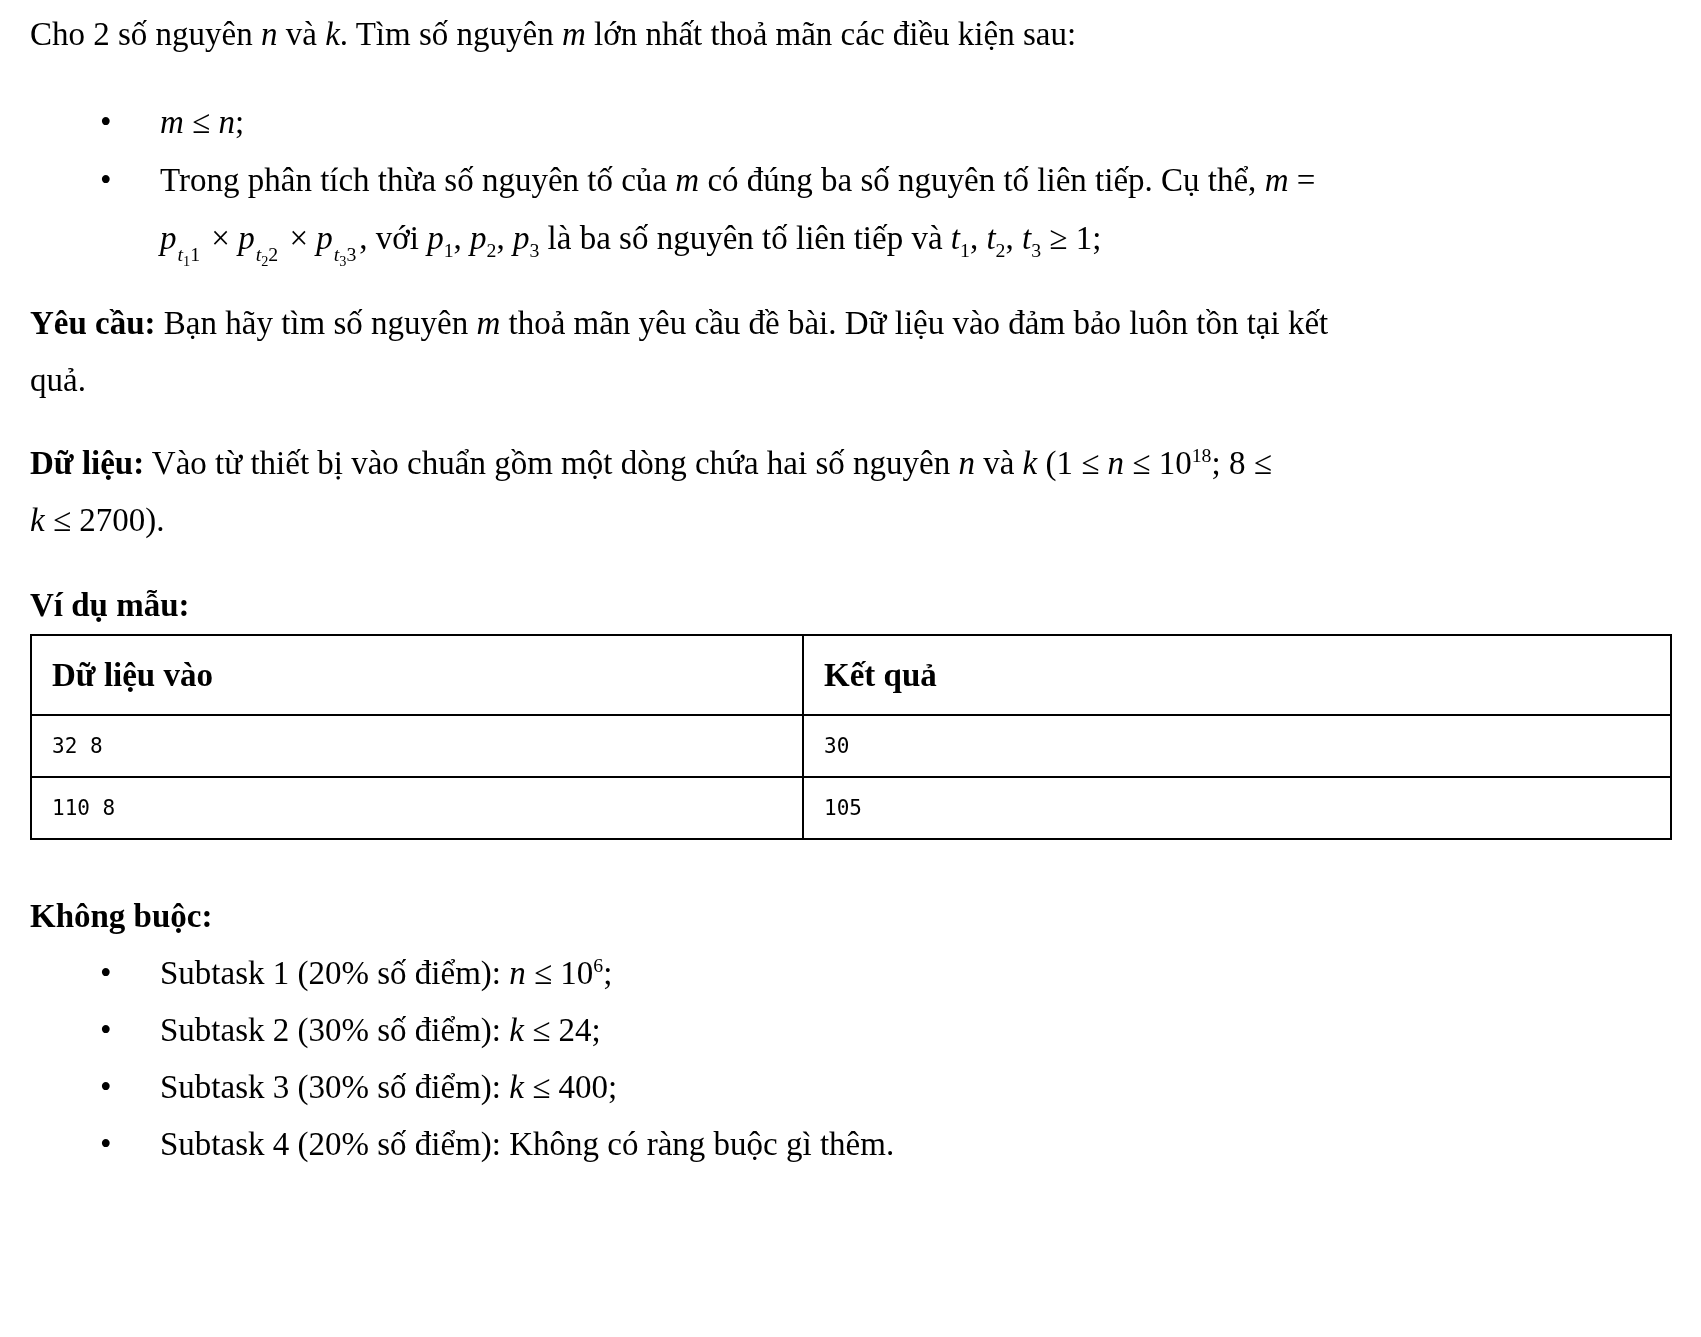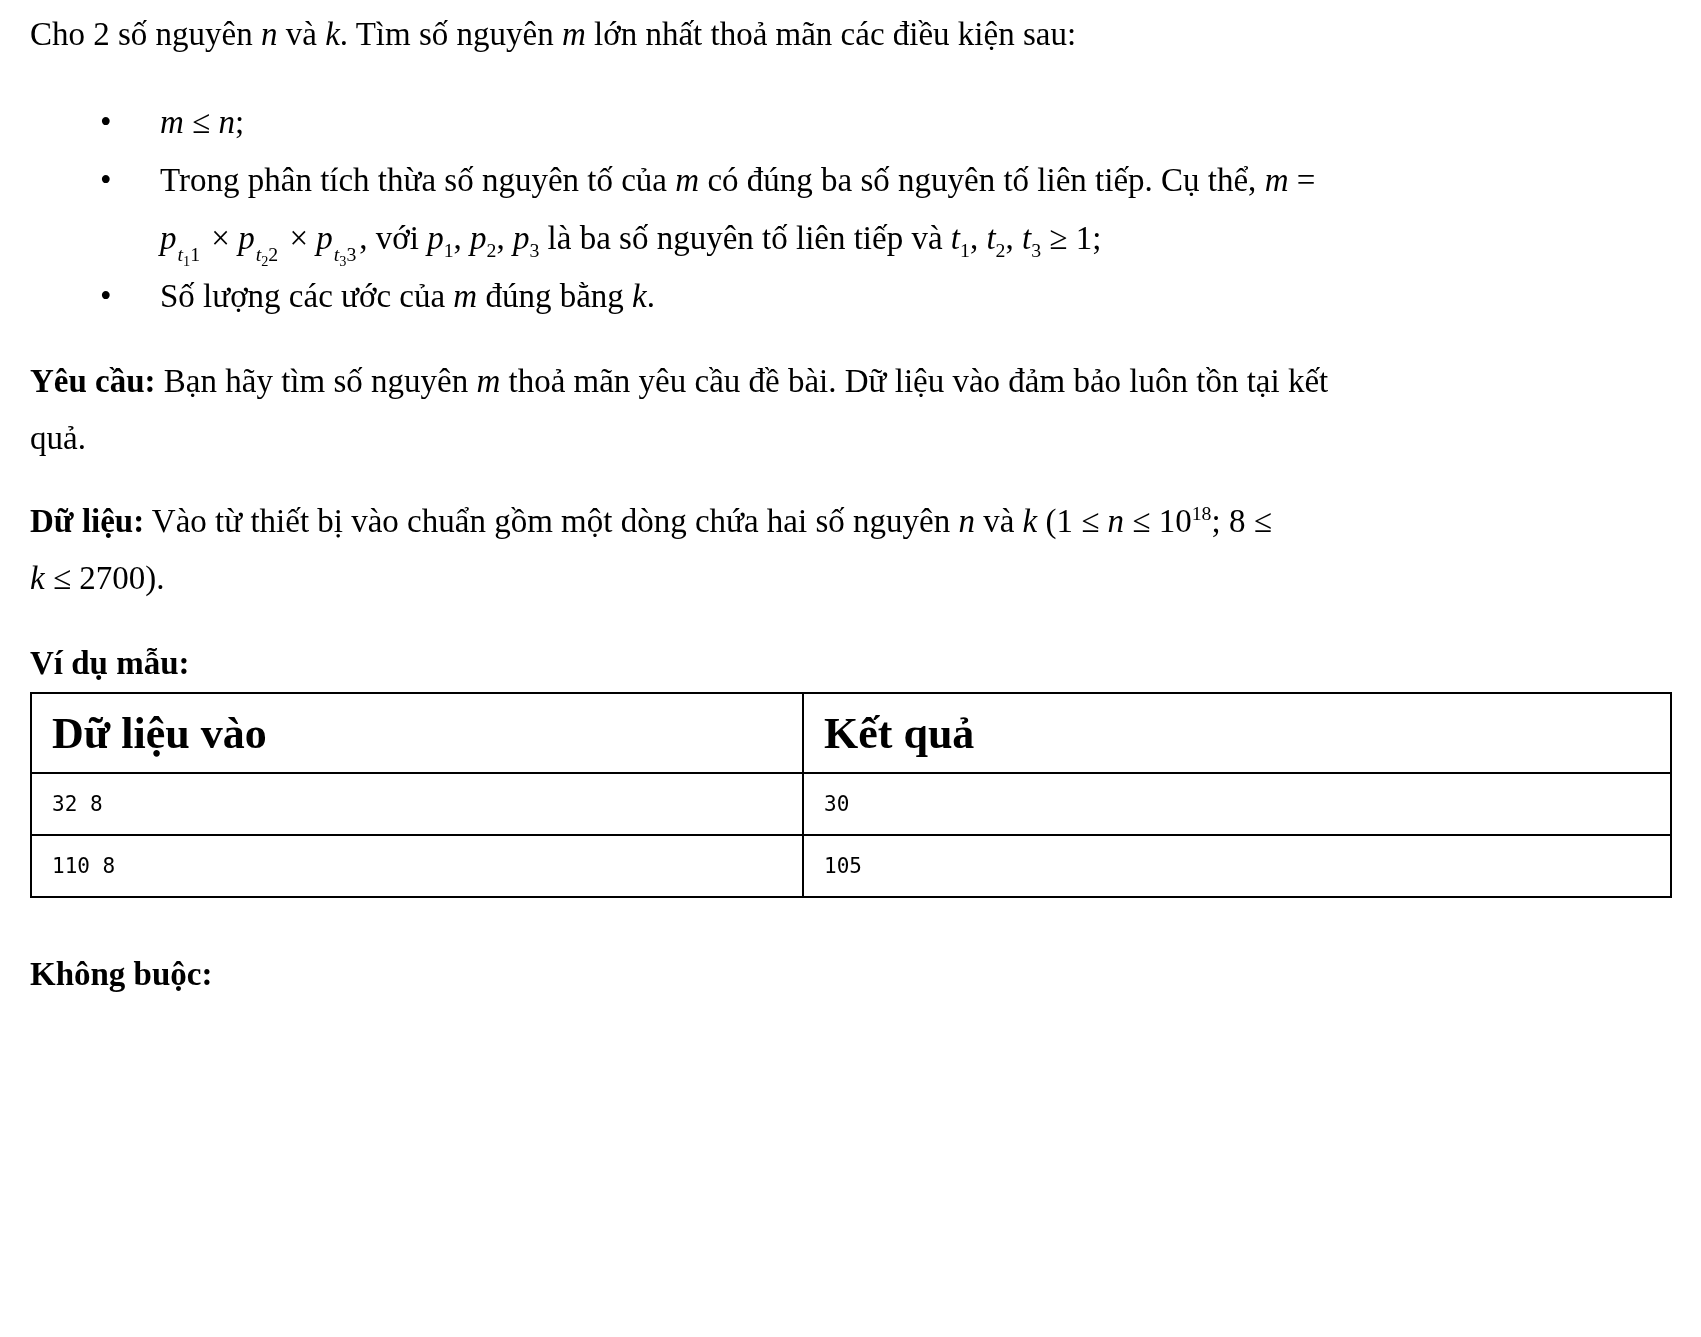--- a/index.html
+++ b/index.html
@@ -34,21 +34,21 @@
   .st-sup, .st-sub { display: block; }
   .stack sub { font-size: 0.72em; }
   table.sample {
     border-collapse: collapse; margin-top: 0; width: 1640px;
     table-layout: fixed;
   }
   table.sample th, table.sample td {
     border: 2px solid #000000; text-align: left; vertical-align: middle;
     padding: 0 0 0 20px;
   }
-  table.sample th { height: 78px; font-size: 44px; font-weight: bold; }
+  table.sample th { height: 78px; font-size: 33px; font-weight: bold; }
   table.sample td {
     height: 60px; font-family: "DejaVu Sans Mono", monospace; font-size: 21px;
   }
   .col-input  { width: 772px; }
   .col-output { width: 868px; }
   ul.subs { list-style: none; margin: 0; padding: 0; width: 1515px; }
   ul.subs > li { position: relative; padding-left: 130px; line-height: 57px; }
 </style>
 </head>
 <body>
@@ -62,21 +62,20 @@
     <li>Trong phân tích thừa số nguyên tố của <span class="i">m</span> có đúng ba số nguyên tố liên tiếp. Cụ thể, <span class="i">m</span> =<br><span class="i">p</span><span class="stack">
           <span class="st-sup"><span class="i">t</span><sub>1</sub></span>
           <span class="st-sub">1</span>
         </span> × <span class="i">p</span><span class="stack">
           <span class="st-sup"><span class="i">t</span><sub>2</sub></span>
           <span class="st-sub">2</span>
         </span> × <span class="i">p</span><span class="stack">
           <span class="st-sup"><span class="i">t</span><sub>3</sub></span>
           <span class="st-sub">3</span>
         </span>, với <span class="i">p</span><sub>1</sub>, <span class="i">p</span><sub>2</sub>, <span class="i">p</span><sub>3</sub> là ba số nguyên tố liên tiếp và <span class="i">t</span><sub>1</sub>, <span class="i">t</span><sub>2</sub>, <span class="i">t</span><sub>3</sub> ≥ 1;</li>
-    <li>Số lượng các ước của <span class="i">m</span> đúng bằng <span class="i">k</span>.</li>
   </ul>
 
   <p class="p-yeucau text-block"><span class="b">Yêu cầu:</span> Bạn hãy tìm số nguyên <span class="i">m</span> thoả mãn yêu cầu đề bài. Dữ liệu vào đảm bảo luôn tồn tại kết<br>quả.</p>
 
   <p class="p-dulieu text-block"><span class="b">Dữ liệu:</span> Vào từ thiết bị vào chuẩn gồm một dòng chứa hai số nguyên <span class="i">n</span> và <span class="i">k</span> (1 ≤ <span class="i">n</span> ≤ 10<sup>18</sup>; 8 ≤<br><span class="i">k</span> ≤ 2700).</p>
 
 
   <p class="p-vidu text-block"><span class="b">Ví dụ mẫu:</span></p>
 
   <table class="sample">
@@ -97,14 +96,20 @@
       </tr>
       <tr>
         <td>110 8</td>
         <td>105</td>
       </tr>
     </tbody>
   </table>
 
   <p class="p-rangbuoc text-block"><span class="b">Không buộc:</span></p>
 
+  <ul class="subs">
+    <li>Subtask 1 (20% số điểm): <span class="i">n</span> ≤ 10<sup>6</sup>;</li>
+    <li>Subtask 2 (30% số điểm): <span class="i">k</span> ≤ 24;</li>
+    <li>Subtask 3 (30% số điểm): <span class="i">k</span> ≤ 400;</li>
+    <li>Subtask 4 (20% số điểm): Không có ràng buộc gì thêm.</li>
+  </ul>
 
 </div>
 
 </body></html>

